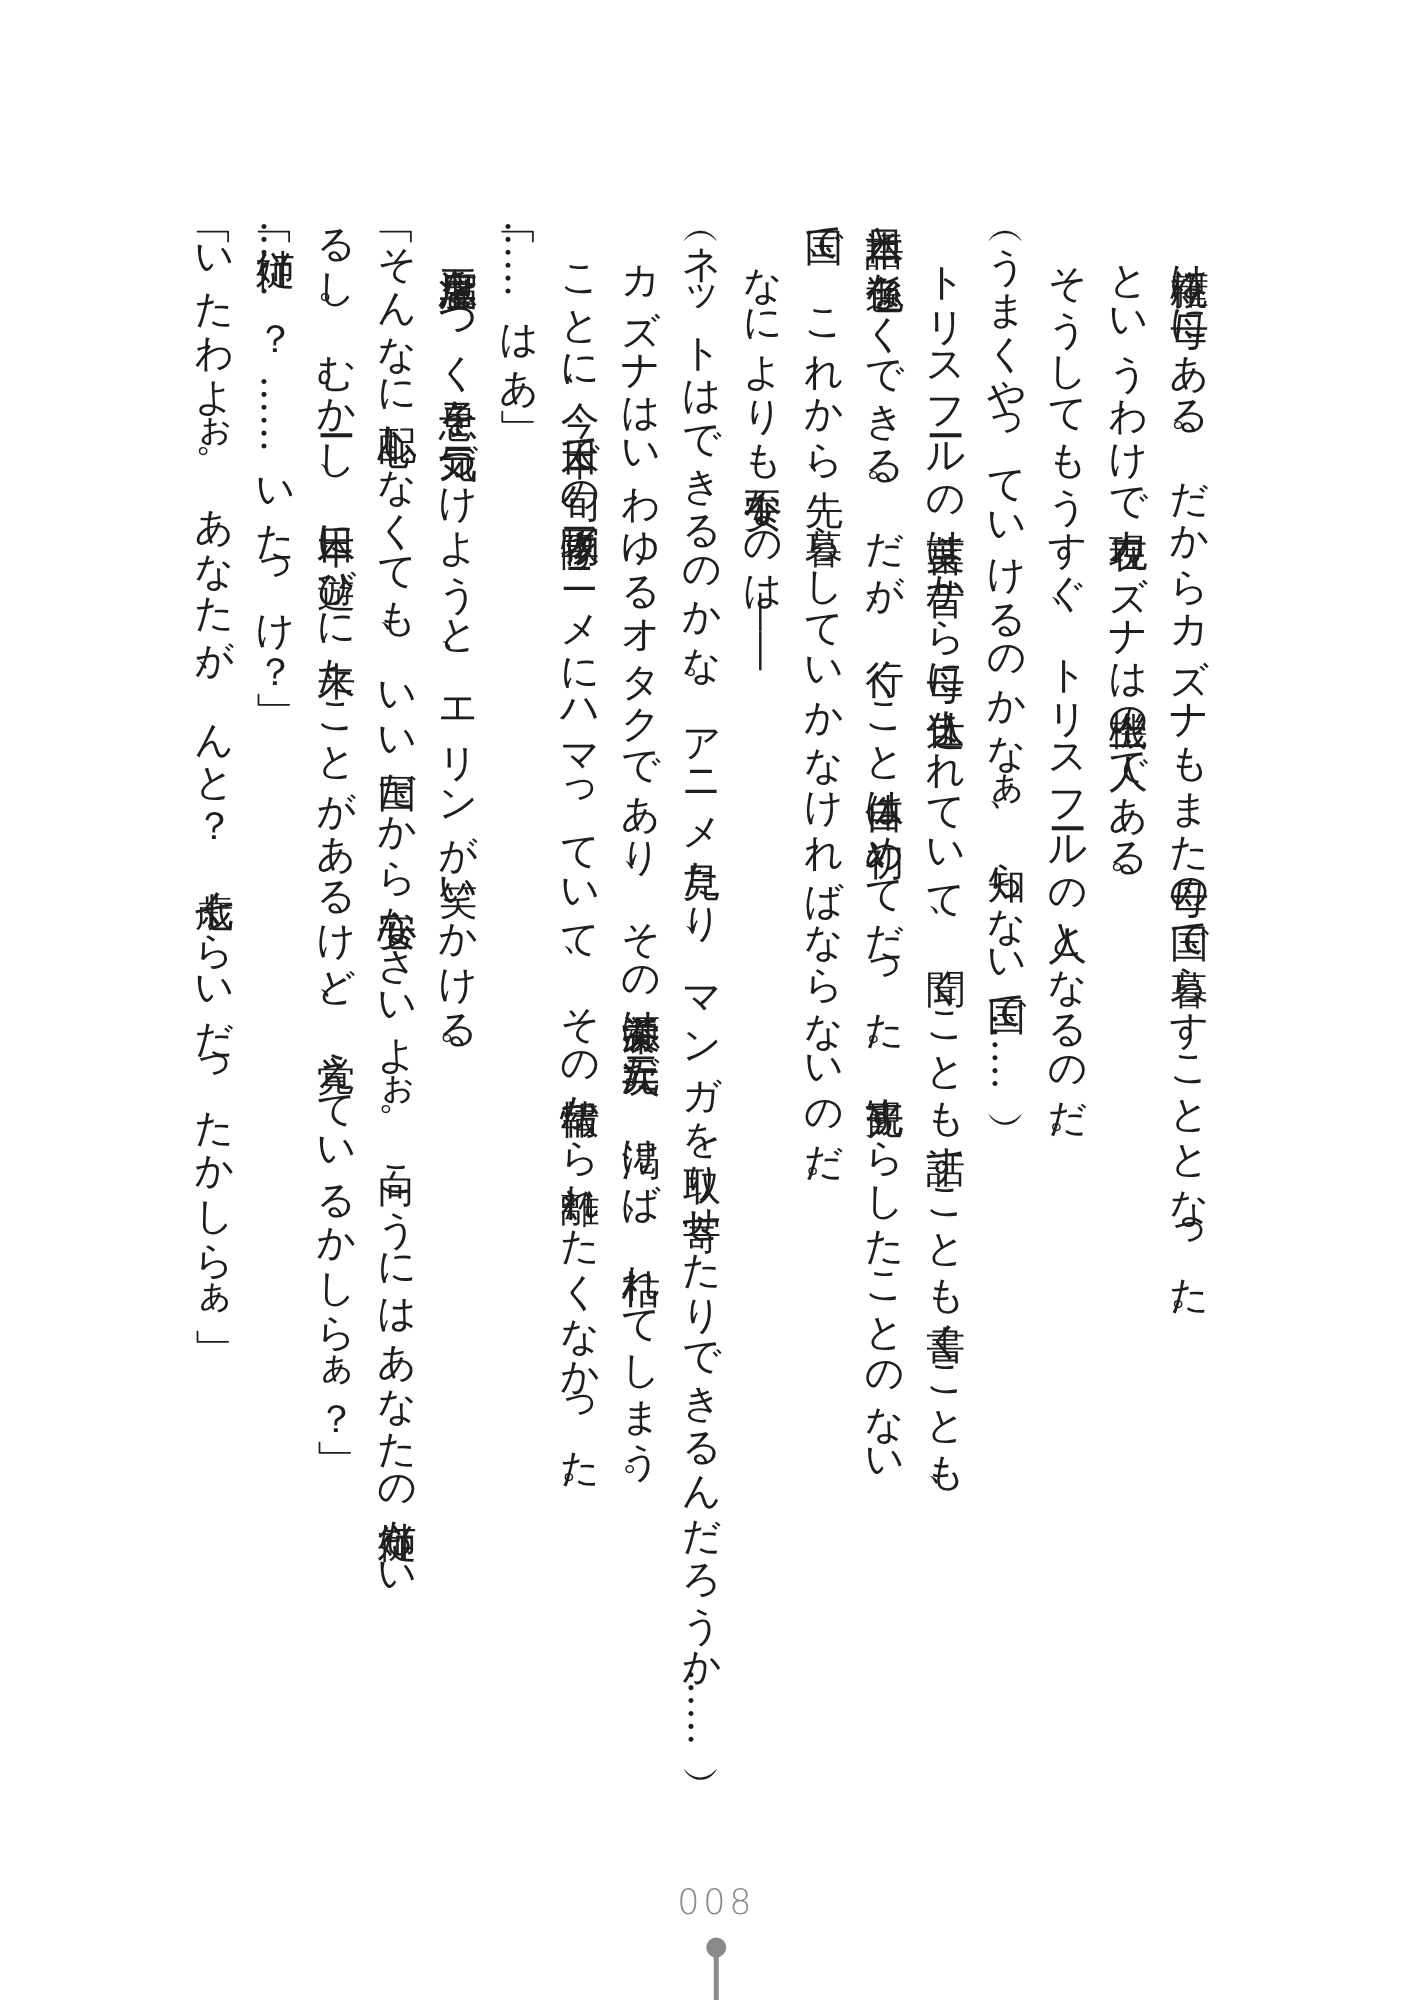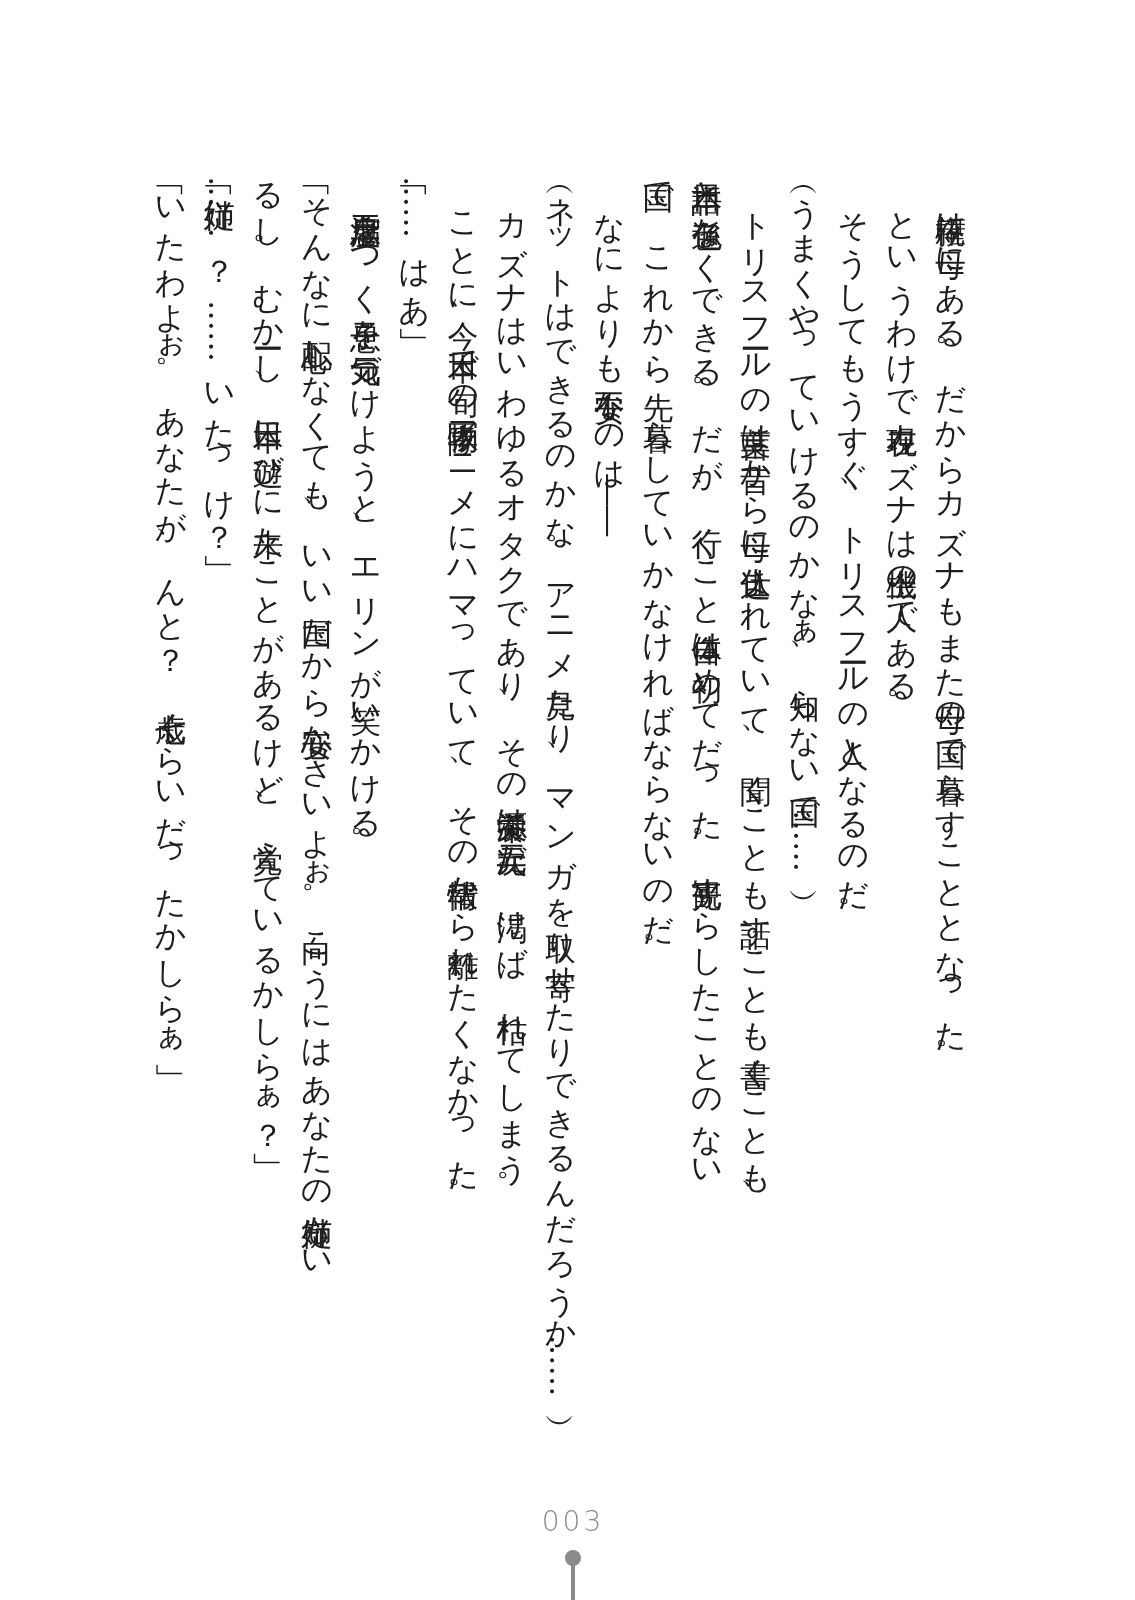--- a/index.html
+++ b/index.html
@@ -87,17 +87,17 @@
       <p class="tcol" style="text-indent: 1em;">カズナはいわゆるオタクであり、その栄養源は二次元だ。渇けば、枯れてしまう。</p>
       <p class="tcol" style="text-indent: 1em;">ことに今、日本で旬の軍隊物アニメにハマっていて、その情報から離れたくなかった。</p>
       <p class="tcol" style="text-indent: 0.5em;">「……はあ」</p>
       <p class="tcol" style="text-indent: 1em;">三度溜息をつく息子を元気づけようと、エリンが笑いかける。</p>
       <p class="tcol" style="text-indent: 0.5em;">「そんなに心配しなくても、いい国だから安心なさいよぉ。向こうにはあなたの従姉もい</p>
       <p class="tcol" style="text-indent: 0em;">るし。むかーし、日本に遊びに来たことがあるけど、覚えているかしらぁ？」</p>
       <p class="tcol" style="text-indent: 0.5em;">「従姉……？　……いたっけ？」</p>
       <p class="tcol" style="text-indent: 0.5em;">「いたわよぉ。あなたが、んと？　七歳くらいだったかしらぁ」</p>
     </div>
   <div class="footer">
-    <div class="page-number">003</div>
+    <div class="page-number">008</div>
     <div class="footer-dot"></div>
     <div class="footer-line"></div>
   </div>
 </div>
 
 </body></html>

